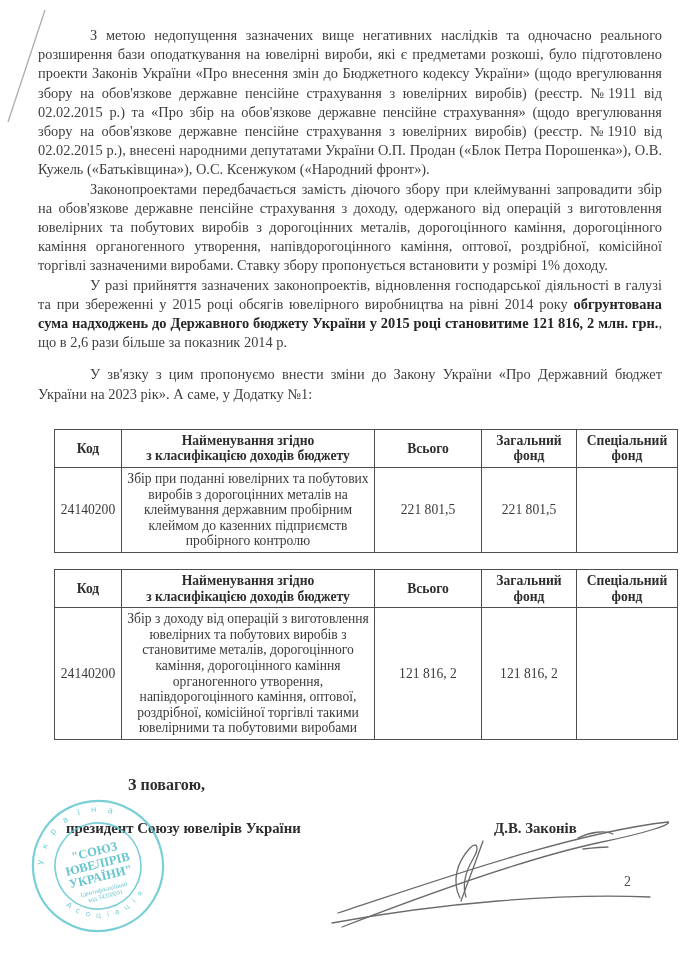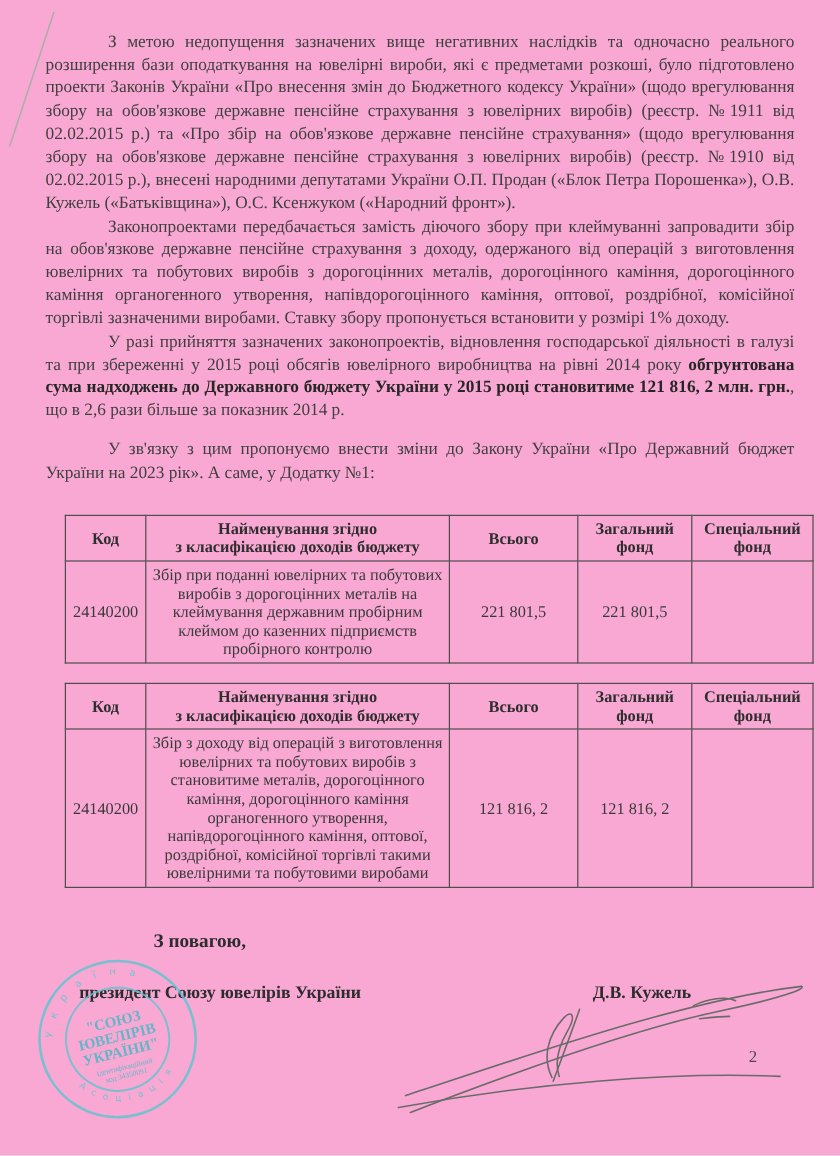--- a/index.html
+++ b/index.html
@@ -1,20 +1,20 @@
 <!DOCTYPE html>
 <html><head>
 <meta charset="utf-8">
 <style>
   html,body { margin:0; padding:0; background:#e8e8e8; }
   .page {
     position: relative;
     width: 700px; height: 963px;
     margin: 0 auto;
-    background: #f9a8d4;
+    background: #ffffff;
     font-family: "Liberation Serif", serif;
     color: #3d3d3d;
     overflow: hidden;
   }
   .content {
     position: absolute; top: 0; left: 0;
     width: 700px; box-sizing: border-box;
     padding: 26px 38px 0 38px;
   }
   .para {
@@ -130,21 +130,21 @@
         <td>121 816, 2</td>
         <td>121 816, 2</td>
         <td></td>
       </tr>
     </tbody>
       </table>
 
     <div class="closing">З повагою,</div>
     <div class="signer-row">
       <span class="signer-title">президент Союзу ювелірів України</span>
-      <span class="signer-name">Д.В. Кужель</span>
+      <span class="signer-name">Д.В. Законів</span>
     </div>
   </div>
 
   <svg class="signature-box" viewBox="0 0 380 135">
     <g fill="none" stroke="#6a6a6a" stroke-width="1.3" stroke-linecap="round">
       <path d="M 18 108 C 110 78, 250 28, 348 17"></path>
       <path d="M 348 17 C 352 19, 330 27, 282 37 C 210 52, 110 88, 22 122"></path>
       <path d="M 12 118 C 120 98, 240 88, 330 92"></path>
       <path d="M 140 93 C 132 77, 136 58, 150 43 C 157 36, 160 42, 153 54 C 146 66, 142 80, 146 92"></path>
       <path d="M 163 36 C 156 56, 148 77, 141 96"></path>

